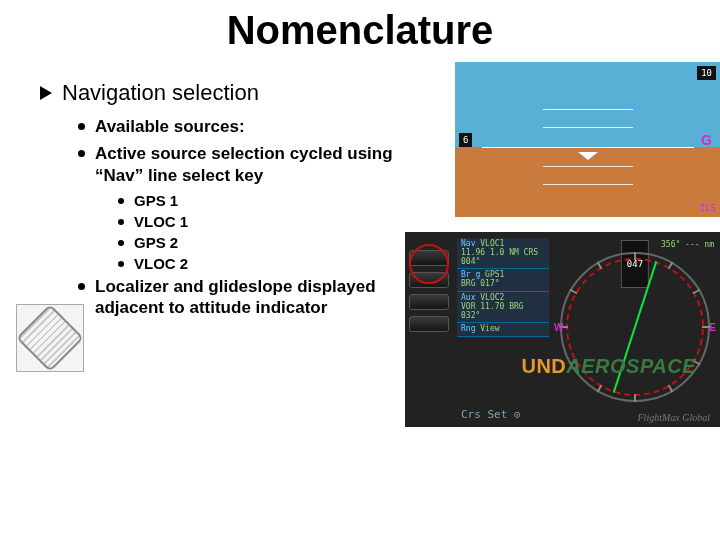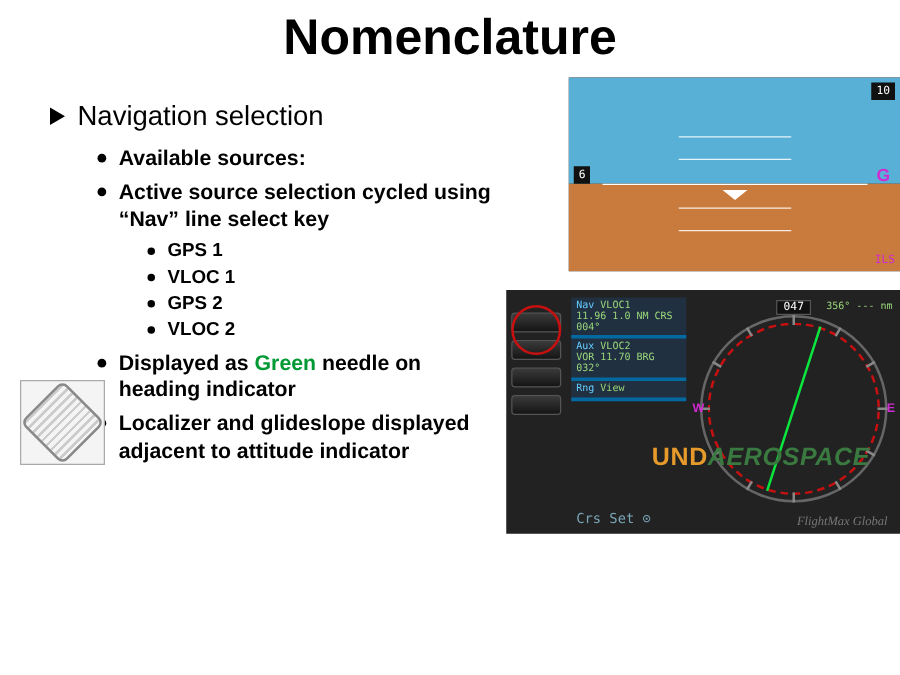--- a/index.html
+++ b/index.html
@@ -25,30 +25,30 @@
   .pfd .mag { position: absolute; right: 8px; top: 50%; color: #d22ad2; font-size: 14px; font-weight: bold; transform: translateY(-50%); }
   .pfd .ils { position: absolute; right: 4px; bottom: 4px; color: #d22ad2; font-size: 9px; font-family: monospace; }
   .pfd .hline { position: absolute; left: 10%; right: 10%; height: 1px; background: #fff; }
 
   
   .mfd { position: absolute; right: 0; top: 232px; width: 315px; height: 195px; background: #222; }
   .keys { position: absolute; left: 0; top: 12px; width: 48px; }
   .key { width: 40px; height: 16px; margin: 6px 4px; background: linear-gradient(#3a3a3a,#151515); border: 1px solid #555; border-radius: 3px; }
   .keycirc { position: absolute; left: 4px; top: 0; width: 40px; height: 40px; border: 2px solid #c81010; border-radius: 50%; pointer-events: none; }
   .labels { position: absolute; left: 52px; top: 6px; width: 92px; font-family: monospace; color: #fff; }
-  .labelrow { background: #203040; border-bottom: 3px solid #0369a1; padding: 2px 4px; font-size: 8px; line-height: 1.1; }
+  .labelrow { background: #203040; border-bottom: 1px solid #0369a1; padding: 2px 4px; font-size: 8px; line-height: 1.1; }
   .labelrow .n { color: #6cf; }
   .labelrow .g { color: #9ad67a; }
   .hsi { position: absolute; right: 10px; top: 20px; width: 150px; height: 150px; }
   .hsi .ring { position: absolute; inset: 0; border: 2px solid #666; border-radius: 50%; }
   .hsi .tick { position: absolute; left: 49%; top: 0; width: 2px; height: 8px; background: #888; transform-origin: 1px 75px; }
   .hsi .needle { position: absolute; left: 49%; top: 6px; width: 2px; height: 138px; background: #0be63f; transform-origin: 1px 69px; transform: rotate(18deg); }
   .hsi .lub { position: absolute; top: 50%; color: #d22ad2; font-size: 10px; font-weight: bold; transform: translateY(-50%); }
   .hsi .reddash { position: absolute; inset: 6px; border: 2px dashed #c81010; border-radius: 50%; }
-  .hsi .hdgbox { position: absolute; left: 50%; top: -12px; transform: translateX(-50%); background: #111; color: #fff; font-size: 9px; font-family: monospace; padding: 0 5px; border: 1px solid #555; }
+  .hsi .hdgbox { position: absolute; left: 50%; top: -12px; transform: translateX(-50%); background: #111; color: #fff; font-size: 9px; font-family: monospace; padding: 18px 5px; border: 1px solid #555; }
   .hsi .readout { position: absolute; right: -4px; top: -12px; color: #9ad67a; font-size: 8px; font-family: monospace; text-align: right; }
   .mfd .crs { position: absolute; left: 56px; bottom: 6px; color: #7aa5b8; font-family: monospace; font-size: 11px; }
   .mfd .branding { position: absolute; right: 10px; bottom: 4px; color: #777; font-style: italic; font-size: 10px; font-family: Georgia, serif; }
 
   
   .footer-left { position: absolute; left: 16px; bottom: 24px; width: 68px; height: 68px; border: 1px solid #aaa; background: #f4f4f4; display: flex; align-items: center; justify-content: center; }
   .footer-left .pl { width: 48px; height: 48px; border: 2px solid #888; border-radius: 6px; transform: rotate(45deg); background: repeating-linear-gradient(90deg,#ccc,#ccc 2px,#f4f4f4 2px,#f4f4f4 5px); }
   .footer-right { position: absolute; right: 24px; bottom: 18px; text-align: left; }
   .footer-right .und { font-weight: 900; font-size: 20px; letter-spacing: .5px; }
   .footer-right .und .u { color: #e69a2b; }
@@ -86,26 +86,20 @@
       </div>
     <div class="b2">
         <span class="dot"></span>
         <span>GPS 2</span>
       </div>
     <div class="b2">
         <span class="dot"></span>
         <span>VLOC 2</span>
       </div>
 
-    <div class="b1" style="margin-top:8px">
-      <span class="dot"></span>
-      <span>
-        <span>Displayed as </span><span class="green">Green</span><span> needle on heading indicator</span>
-      </span>
-    </div>
     <div class="b1">
       <span class="dot"></span>
       <span>Localizer and glideslope displayed adjacent to attitude indicator</span>
     </div>
   </div>
 
   <div class="pfd">
     <div class="sky"></div>
     <div class="grnd"></div>
     <div class="hline" style="top:55%"></div>
@@ -125,20 +119,21 @@
       <div class="keycirc"></div>
       <div class="key"></div>
       <div class="key"></div>
       <div class="key"></div>
       <div class="key"></div>
     </div>
     <div class="labels">
       <div class="labelrow"><span class="n">Nav</span> <span class="g">VLOC1</span><div style="color:#9ad67a">11.96
 1.0 NM
 CRS 004°</div></div>
+      <div class="labelrow"><span class="n">Br g</span> <span class="g">GPS1</span><div style="color:#9ad67a">BRG 017°</div></div>
       <div class="labelrow"><span class="n">Aux</span> <span class="g">VLOC2</span><div style="color:#9ad67a">VOR
 11.70
 BRG 032°</div></div>
       <div class="labelrow"><span class="n">Rng</span> <span class="g">View</span></div>
     </div>
     <div class="hsi">
       <div class="hdgbox">047</div>
       <div class="readout">356°
 --- nm</div>
       <div class="ring"></div>

